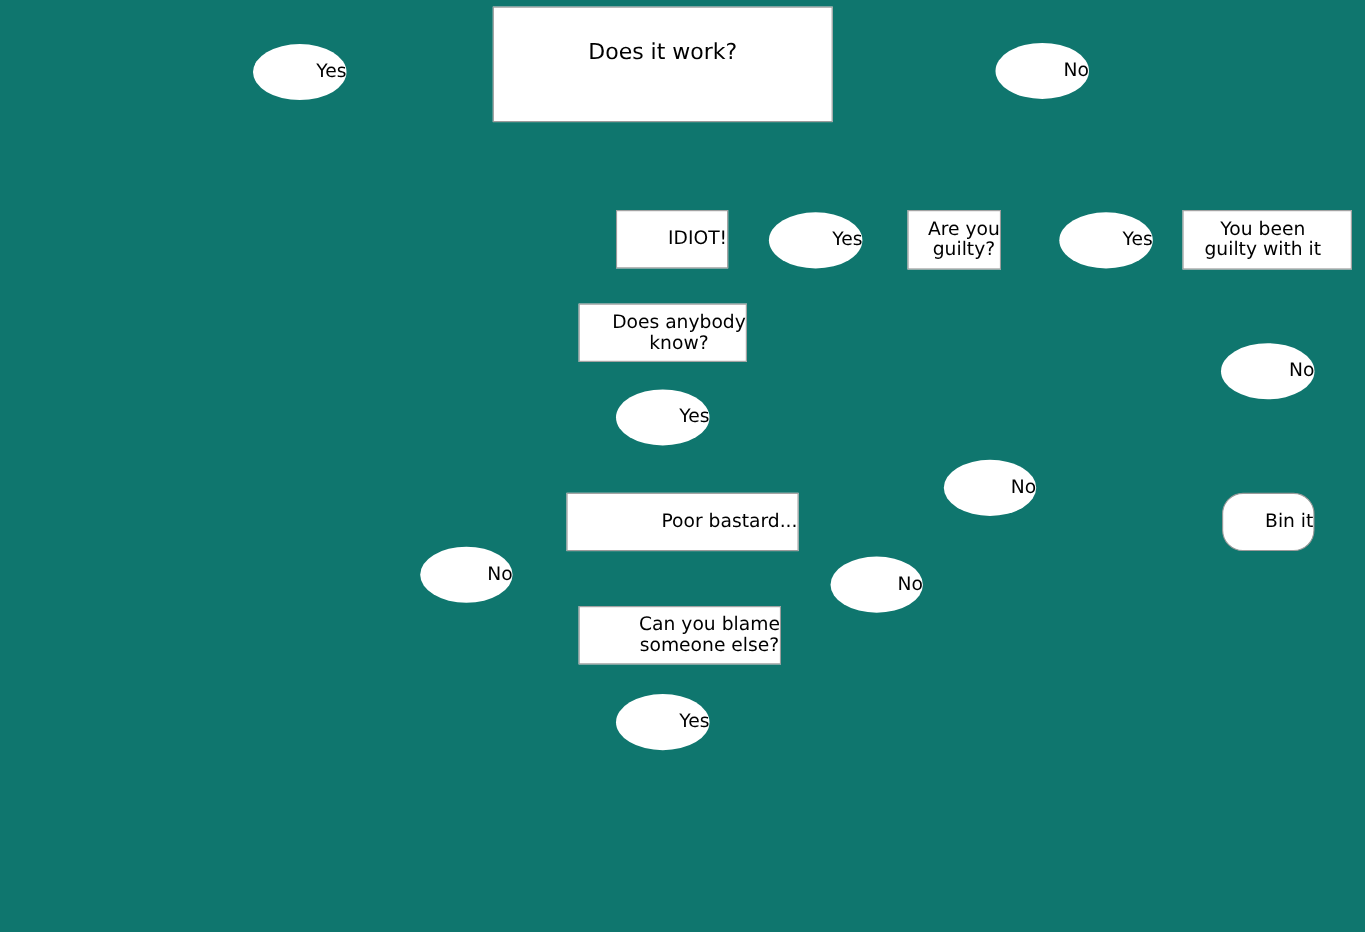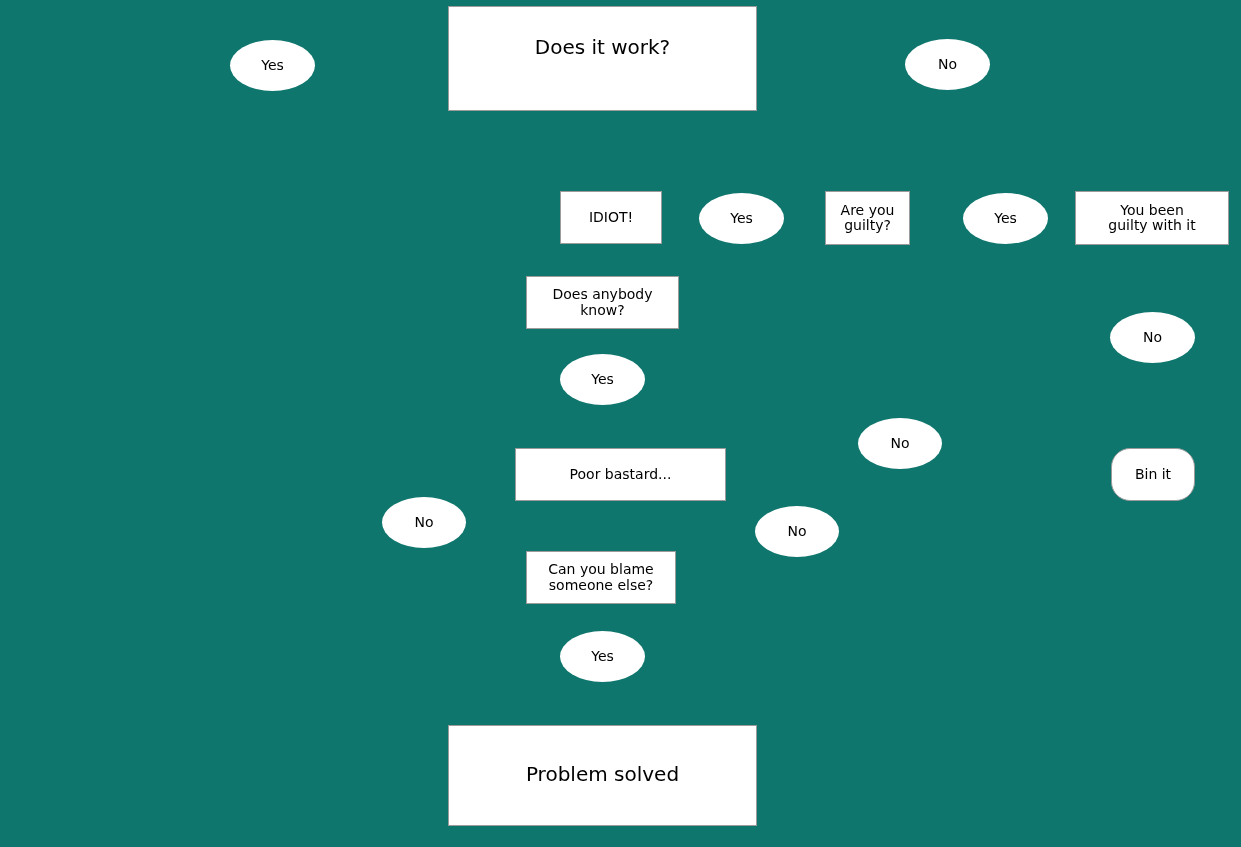--- a/index.html
+++ b/index.html
@@ -37,21 +37,21 @@
   .label {
     display: block;
     white-space: pre;
   }
   .overflow {
     overflow: visible;
   }
   .clip {
     overflow: hidden;
   }
-  .fs19 { font-size: 14px; }
+  .fs19 { font-size: 17px; justify-content: flex-end; }
   .fs20 { font-size: 20px; }
 </style>
 </head>
 <body>
 
 <div id="canvas">
 
   <div class="node box fs20 clip" style="left:448px; top:6px; width:309px; height:105px; padding-bottom:22px;">
     <span class="label">Does it work?</span>
   </div>
@@ -119,28 +119,25 @@
   </div>
 
   <div class="node ellipse fs19" style="left:382px; top:497px; width:84px; height:51px;">
     <span class="label">No</span>
   </div>
 
   <div class="node ellipse fs19" style="left:755px; top:506px; width:84px; height:51px;">
     <span class="label">No</span>
   </div>
 
-  <div class="node box fs19 overflow" style="left:526px; top:551px; width:150px; height:53px;">
+  <div class="node box fs19 overflow" style="left:526px; top:551px; width:184px; height:53px;">
     <span>
       <span class="label">Can you blame</span>
       <span class="label">someone else?</span>
     </span>
   </div>
 
   <div class="node ellipse fs19" style="left:560px; top:631px; width:85px; height:51px;">
     <span class="label">Yes</span>
   </div>
 
-  <div class="node box fs20 clip" style="left:448px; top:725px; width:309px; height:101px; padding-bottom:1px;">
-    <span class="label">Problem solved</span>
-  </div>
 
 </div>
 
 </body></html>

